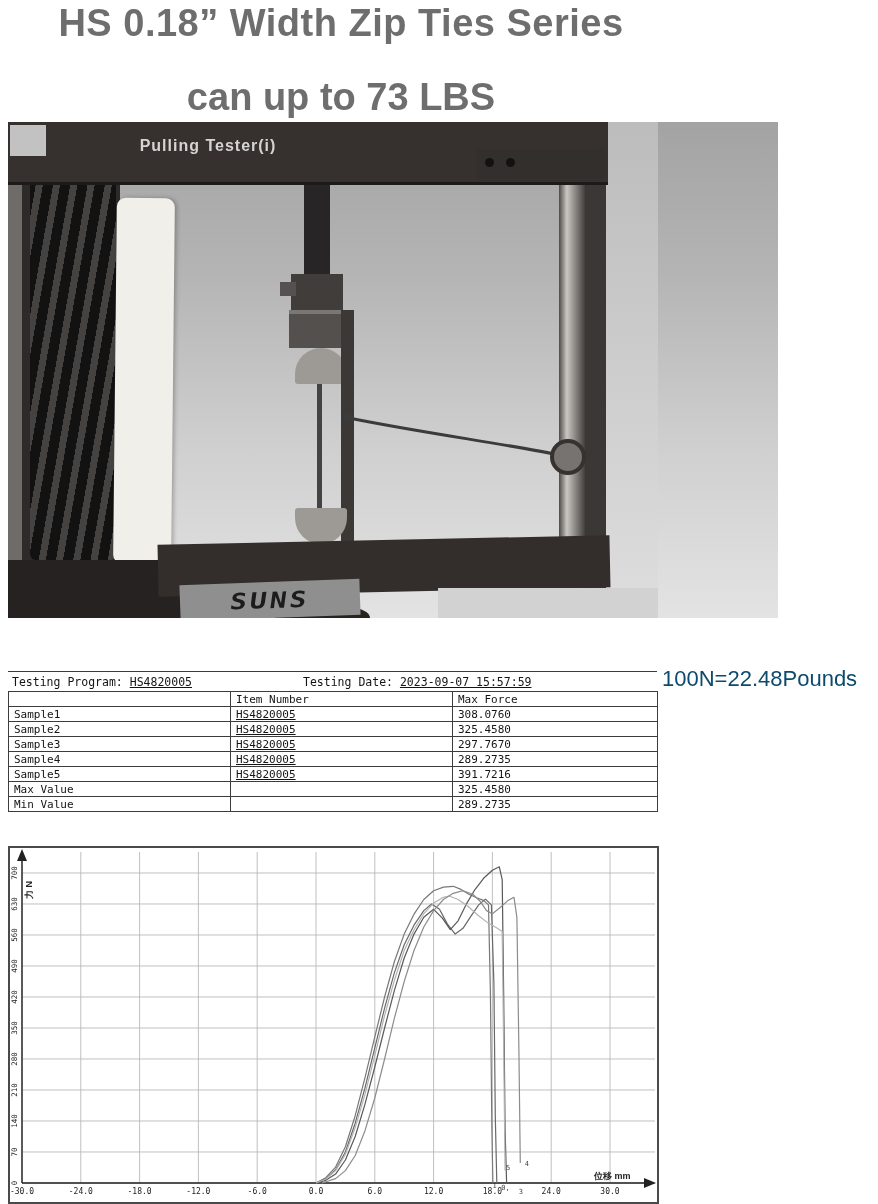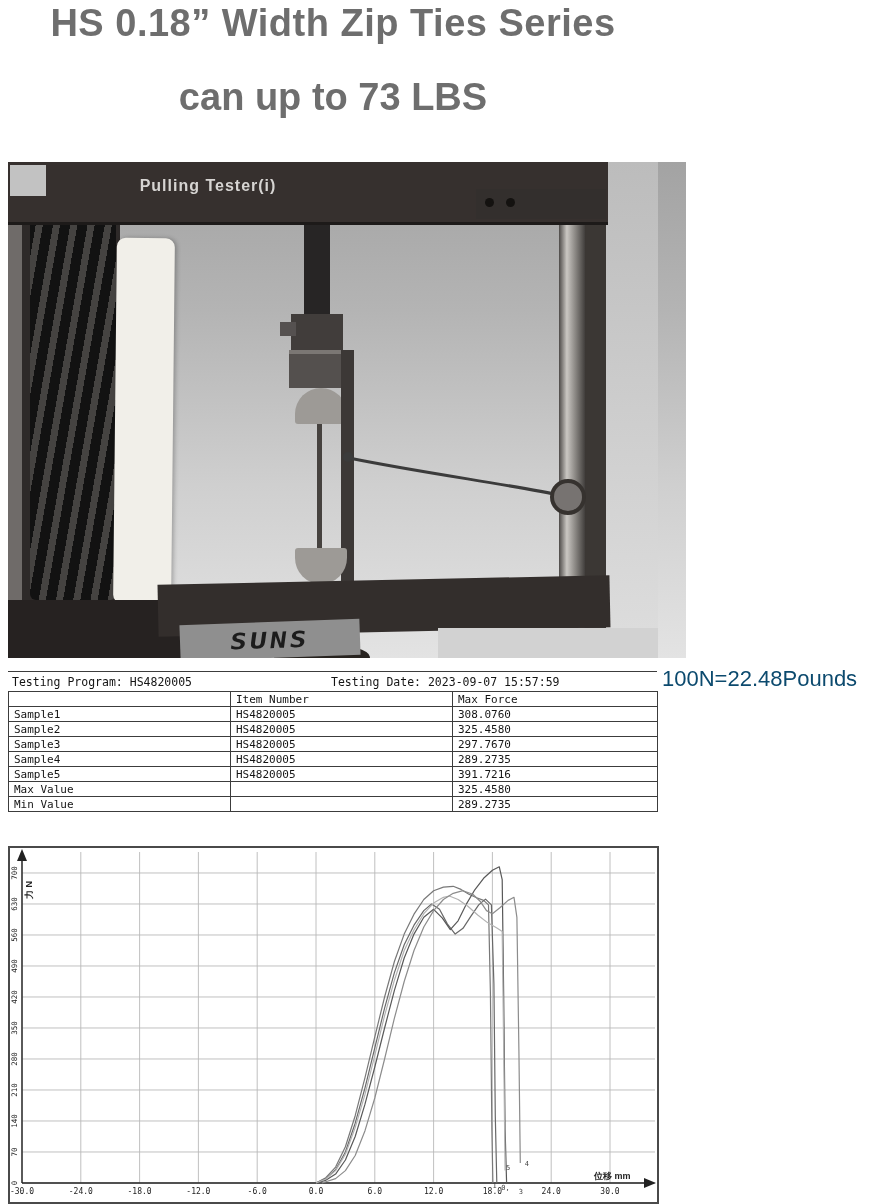--- a/index.html
+++ b/index.html
@@ -1,27 +1,27 @@
 <!DOCTYPE html>
 <html><head>
 <meta charset="utf-8">
 <style>
   * { margin:0; padding:0; box-sizing:border-box; }
   html,body { width:878px; height:1204px; background:#fff; overflow:hidden;
               font-family:"Liberation Sans", sans-serif; }
   .abs { position:absolute; }
 
   
-  #title-block { left:8px; top:0; width:650px; text-align:center; color:#6e6e6e; }
+  #title-block { left:16px; top:0; width:650px; text-align:center; color:#6e6e6e; }
   #title-line1 { font-size:38px; font-weight:bold; letter-spacing:0.5px; padding-top:2px; }
   #title-line2 { font-size:38px; font-weight:bold; margin-top:31px; }
 
   
-  #photo { left:8px; top:122px; width:678px; height:496px; overflow:hidden;
-           background:linear-gradient(180deg,#a3a3a3 0%,#b4b4b4 30%,#cfcfcf 65%,#e3e3e3 100%);margin-top:40px; }
+  #photo { left:8px; top:122px; width:770px; height:496px; overflow:hidden;
+           background:linear-gradient(180deg,#a3a3a3 0%,#b4b4b4 30%,#cfcfcf 65%,#e3e3e3 100%); }
   .ph { position:absolute; }
   #ph-top-band { left:0; top:0; width:600px; height:63px; background:#36302e;
                  border-bottom:3px solid #1d1a19; }
   #ph-top-patch { left:2px; top:3px; width:36px; height:31px; background:#c2c2c2; }
   #ph-tester-label { left:120px; top:15px; width:160px; text-align:center; color:#d6d4d2;
                      font-size:16px; font-weight:bold; letter-spacing:1px; }
   #ph-left-pillar { left:0; top:0; width:112px; height:496px;
                     background:linear-gradient(90deg,#6f6b69 0 14px,#2e2a29 14px); }
   #ph-bellows { left:22px; top:38px; width:86px; height:400px;
                 background:repeating-linear-gradient(100deg,#121212 0 10px,#454341 10px 17px);
@@ -66,22 +66,22 @@
   #ph-wire-svg { left:0; top:0; width:650px; height:496px; }
 
   
   #conversion-note { left:662px; top:666px; width:214px; font-size:22px; color:#0c4a6e; }
 
   
   #report { left:8px; top:671px; width:649px; font-family:"DejaVu Sans Mono", monospace;
             color:#141414; border-top:1px solid #3c3c3c; }
   #prog-row { position:relative; height:19px; font-size:11.5px; padding-top:3px; }
   #prog-left { position:absolute; left:4px; top:3px; }
-  #prog-right { position:absolute; left:295px; top:3px;margin-left:28px; }
-  .uline { }
+  #prog-right { position:absolute; left:295px; top:3px; }
+  .uline { text-decoration:underline; }
   #results-table { border-collapse:collapse; width:649px; table-layout:fixed; }
   #results-table td { border:1px solid #3c3c3c; height:15px; font-size:11px;
                       padding:0 0 0 5px; white-space:nowrap; overflow:hidden; }
   #results-table col.c1 { width:222px; } #results-table col.c2 { width:222px; }
   #results-table col.c3 { width:205px; }
 
   
   #chart-box { left:8px; top:846px; width:651px; height:358px; border:2px solid #4a4a4a;
                background:#fff; }
   #force-chart { width:647px; height:354px; display:block; }

